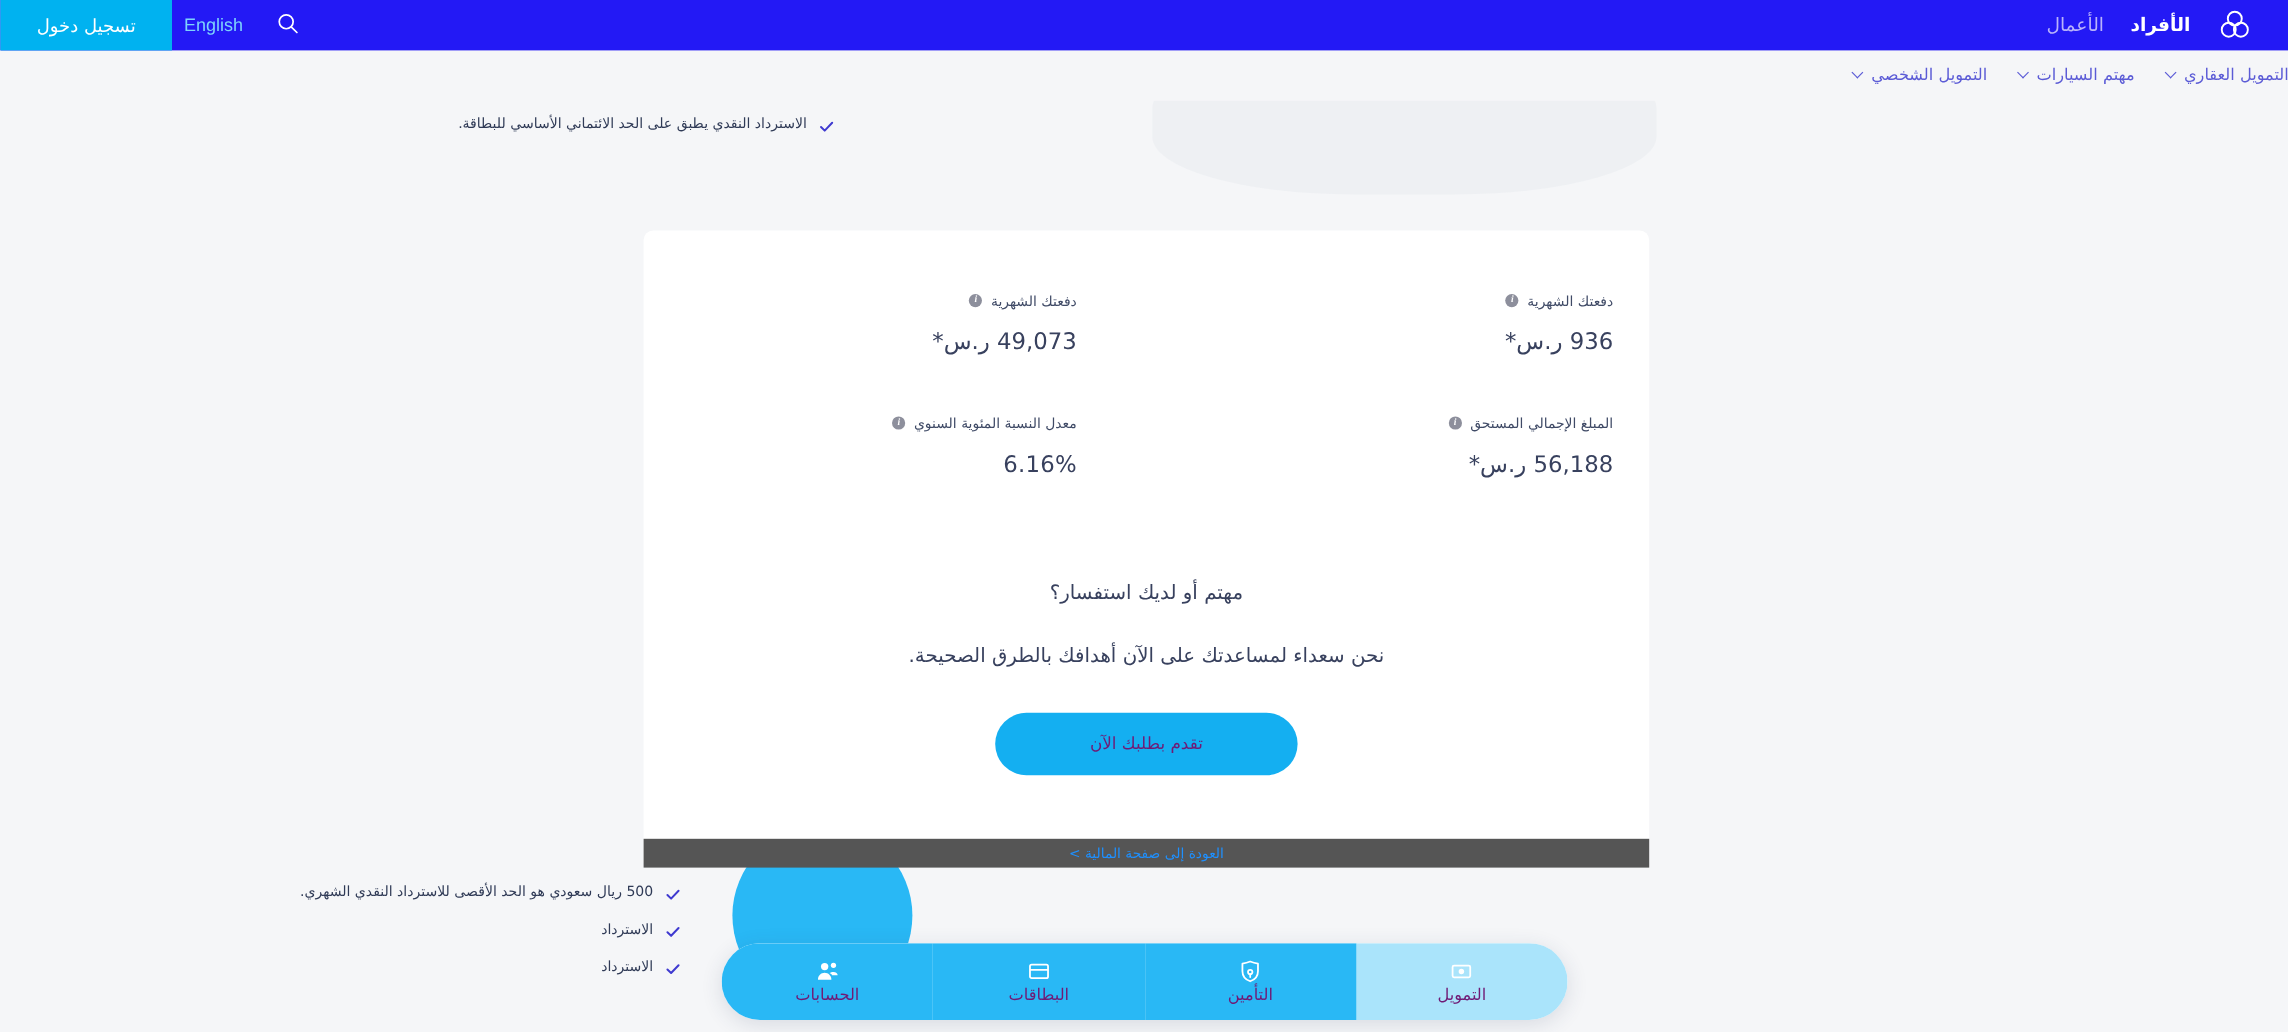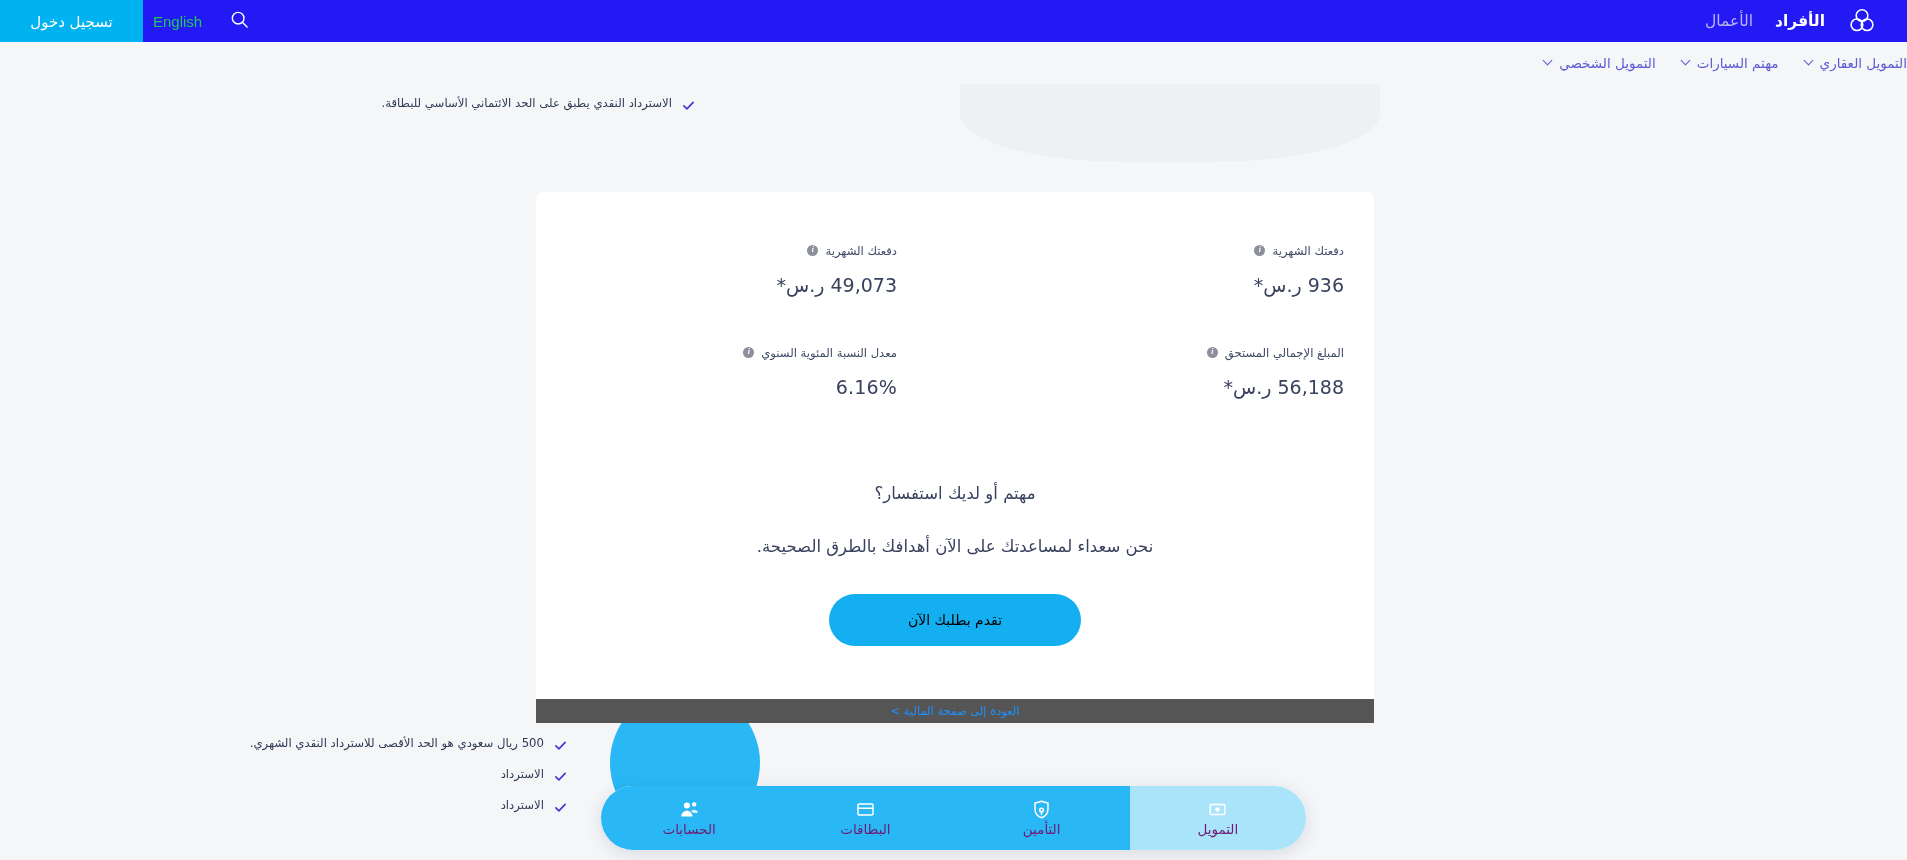--- a/index.html
+++ b/index.html
@@ -72,21 +72,21 @@
     width: 46px;
     background: transparent;
     border: 0;
     cursor: pointer;
   }
 
   .lang-btn {
     display: flex;
     align-items: center;
     justify-content: center;
-    color: #22c55e;
+    color: #7dd3fc;
     font-size: 15px;
     padding: 0 14px 0 10px;
     background: transparent;
     border: 0;
     cursor: pointer;
     font-family: "Liberation Sans", sans-serif;
   }
 
   .login-btn {
     width: 143px;
@@ -278,21 +278,21 @@
     display: flex;
     justify-content: center;
     align-items: center;
     gap: 30px;
   }
 
   .btn-primary {
     width: 252px; height: 52px;
     border: 0; border-radius: 26px;
     background: #14aff1;
-    color: #000000;
+    color: #701a75;
     font-size: 14px;
     cursor: pointer;
     font-family: "DejaVu Sans", sans-serif;
   }
 
   .btn-outline {
     width: 252px; height: 52px;
     border: 1.2px solid #4b3fd6;
     border-radius: 26px;
     background: #ffffff;

